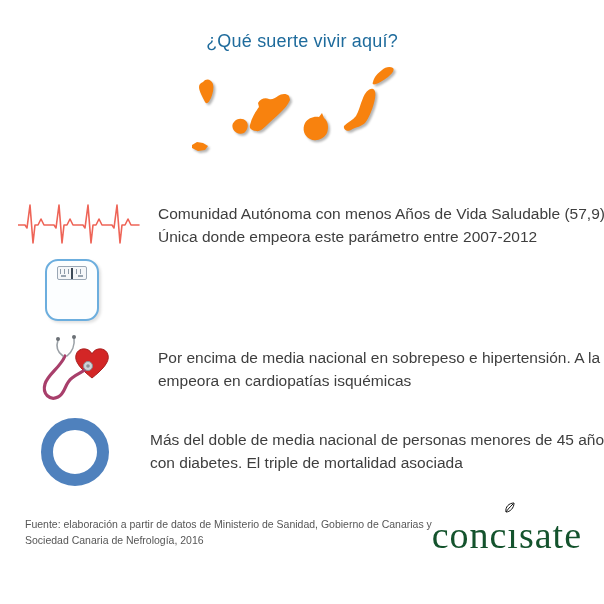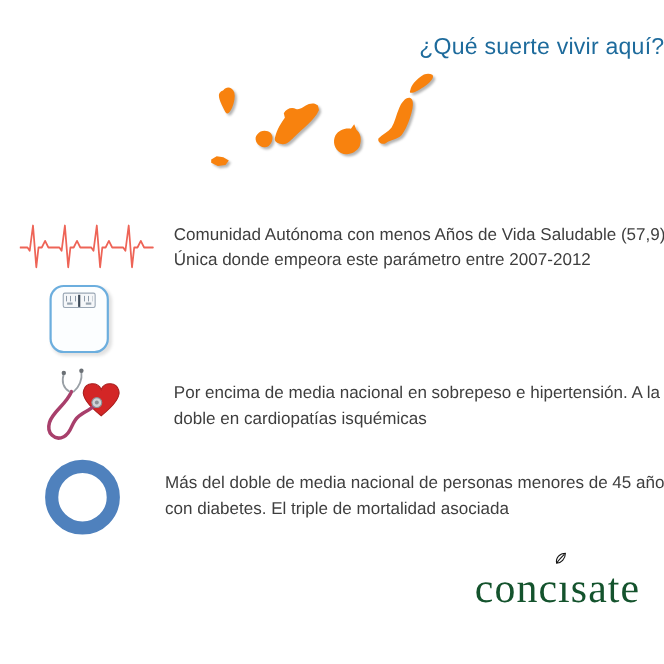--- a/index.html
+++ b/index.html
@@ -1,22 +1,22 @@
 <!DOCTYPE html>
 <html><head>
 <meta charset="utf-8">
 <style>
   html,body { margin:0; padding:0; background:#ffffff; }
   .canvas {
     position:relative; width:604px; height:604px; background:#ffffff;
     font-family:"Liberation Sans", sans-serif; overflow:hidden;
   }
   .title {
-    position:absolute; top:31px; left:0; width:604px; text-align:right;
-    font-size:21px; color:#1e6b9c; letter-spacing:0.2px;
+    position:absolute; top:31px; left:0; width:604px; text-align:center;
+    font-size:18px; color:#1e6b9c; letter-spacing:0.2px;
   }
   .map-svg { position:absolute; left:180px; top:63px; }
   .map-svg path { fill:#f8820e; }
   .map-group { filter:drop-shadow(2px 2px 1px rgba(90,90,90,0.45)); }
 
   .fact-text { position:absolute; color:#3e3e3e; font-size:15.5px; line-height:23px; }
   .fact-text .line { white-space:nowrap; }
 
   .ekg-svg { position:absolute; left:18px; top:197px; }
 
@@ -104,29 +104,33 @@
     <path d="M56,20 C53,13 42,13 40,21 C38,28 46,36 56,44 C66,36 74,28 72,21 C70,13 59,13 56,20 Z" fill="#d32626" stroke="#a91f1f" stroke-width="1"></path>
     <path d="M29,22 C24,34 12,40 9,50 C6,60 14,67 22,63 C30,59 28,50 36,44 C44,38 48,38 52,33" fill="none" stroke="#a83f6b" stroke-width="3.2" stroke-linecap="round"></path>
     <path d="M22,6 C20,12 21,18 27,22 M38,4 C39,11 36,18 31,22" fill="none" stroke="#9aa0a6" stroke-width="1.6" stroke-linecap="round"></path>
     <circle cx="22" cy="5" r="2" fill="#6b7075"></circle>
     <circle cx="38" cy="3" r="2" fill="#6b7075"></circle>
     <circle cx="52" cy="32" r="4.5" fill="#cfd4d8" stroke="#8b9197" stroke-width="1"></circle>
     <circle cx="52" cy="32" r="1.8" fill="#8b9197"></circle>
   </svg>
   <div class="fact-text" style="left:158px; top:346px;">
     <div class="line">Por encima de media nacional en sobrepeso e hipertensión. A la</div>
-    <div class="line">doble en cardiopatías isquémicas</div>
+    <div class="line">empeora en cardiopatías isquémicas</div>
   </div>
 
   <div class="diabetes-circle"></div>
   <div class="fact-text" style="left:150px; top:428px;">
     <div class="line">Más del doble de media nacional de personas menores de 45 años</div>
     <div class="line">con diabetes. El triple de mortalidad asociada</div>
   </div>
 
+  <div class="footer">
+    <div>Fuente: elaboración a partir de datos de Ministerio de Sanidad, Gobierno de Canarias y</div>
+    <div>Sociedad Canaria de Nefrología, 2016</div>
+  </div>
 
   <div class="logo">
     <span>conc</span><span class="i-wrap"><svg class="leaf" width="12" height="12" viewBox="0 0 12 12">
           <path d="M2,10 C1,5 5,1 10,1 C10,6 6,10 2,10 Z M2,10 C4,7 6,5 9,2" fill="none" stroke="#141414" stroke-width="1"></path>
         </svg><span>ı</span></span><span>sate</span>
   </div>
 
 </div>
 
 </body></html>

